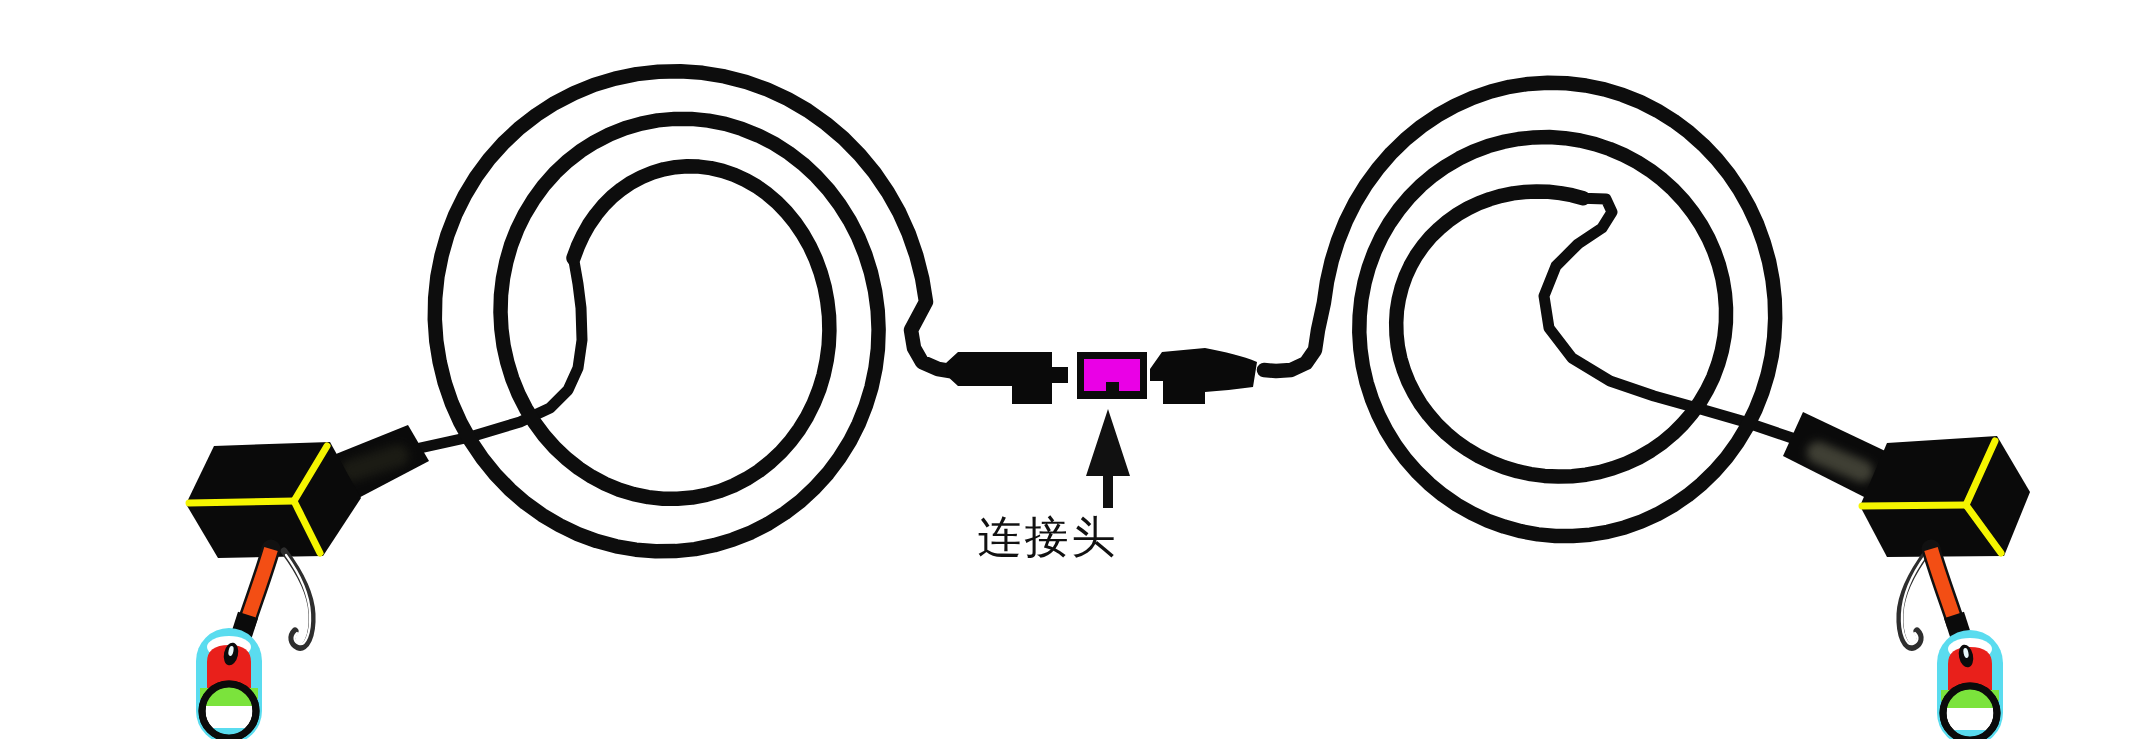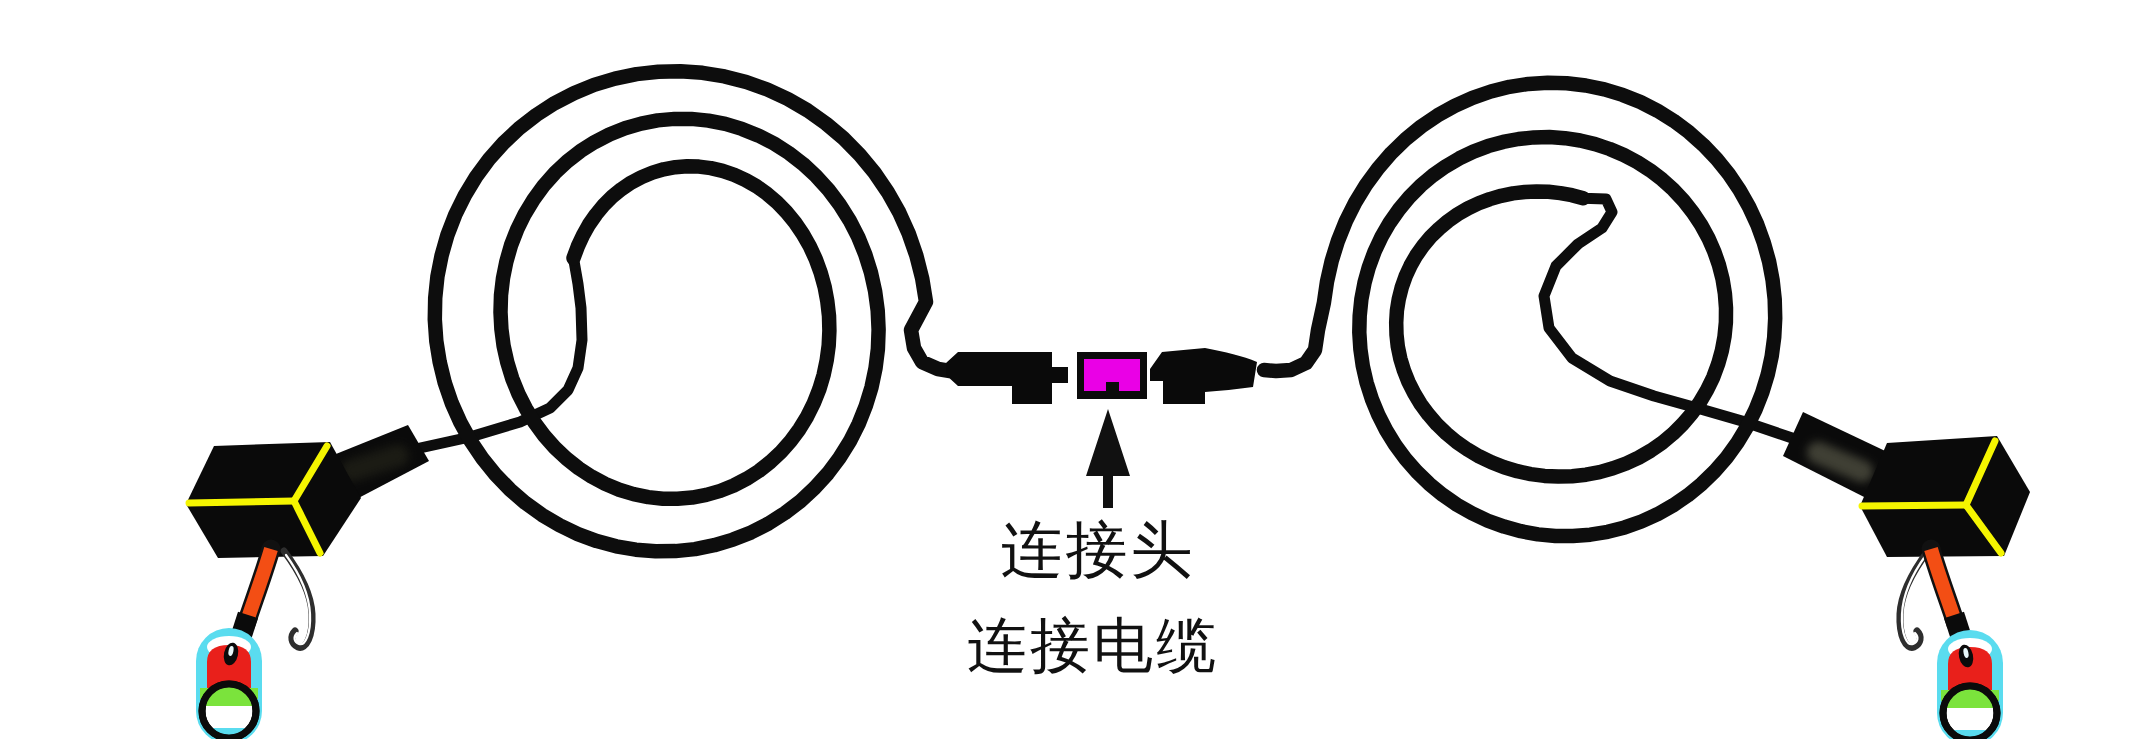--- a/index.html
+++ b/index.html
@@ -1,19 +1,19 @@
 <!DOCTYPE html>
 <html style="--bg: #ffffff; --ink: #111111; --cable: #0d0d0d; --box: #0a0a0a; --yellow: #f5f500; --magenta: #ea00e6; --orange: #f34e14; --cyan: #5adcef; --red: #e9201b; --lime: #7be33c; --wire: #2e2e2e;"><head>
 <meta charset="utf-8">
 <style>
   html,body{margin:0;padding:0;background:#fff;}
   #stage{position:relative;width:2148px;height:739px;background:var(--bg,#fff);overflow:hidden;
          font-family:"Liberation Sans",sans-serif;}
   .label{position:absolute;color:var(--ink,#111);text-align:center;letter-spacing:3px;}
-  #label-connector{left:948px;top:508px;width:300px;font-size:62px;}
+  #label-connector{left:898px;top:508px;width:300px;font-size:44px;}
   #label-cable{left:938px;top:606px;width:310px;font-size:60px;}
   .blur{filter:blur(4px);}
 </style>
 </head>
 <body>
 
 <div id="stage">
   <svg width="2148" height="739" viewBox="0 0 2148 739">
 
     <g>
@@ -101,14 +101,13 @@
       <rect x="1077" y="352" width="70" height="47" style="fill:#0b0b0b"></rect>
       <rect x="1084" y="359" width="56" height="32" style="fill:var(--magenta)"></rect>
       <rect x="1106" y="382" width="13" height="9" style="fill:#0b0b0b"></rect>
       <path d="M1150,369 L1162,352 L1205,348 C1225,352 1243,356 1257,362 L1253,387 C1237,389 1220,391 1205,392 L1205,404 L1163,404 L1163,381 L1150,381 Z" style="fill:var(--box)"></path>
     </g>
 
     <polygon points="1108,409 1130,476 1113,476 1113,508 1103,508 1103,476 1086,476" style="fill:var(--ink)"></polygon>
   </svg>
 
   <div class="label" id="label-connector">连接头</div>
-  <div class="label" id="label-cable">连接电缆</div>
 </div>
 
 </body></html>

